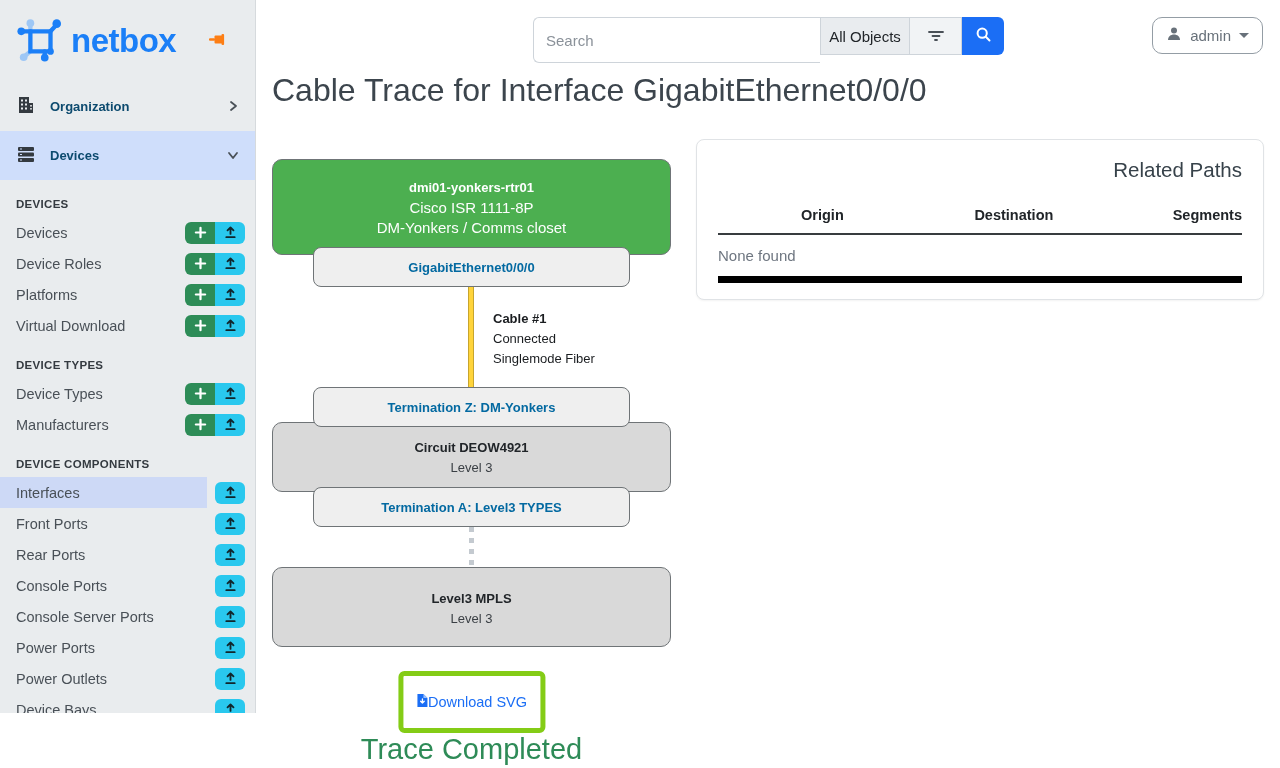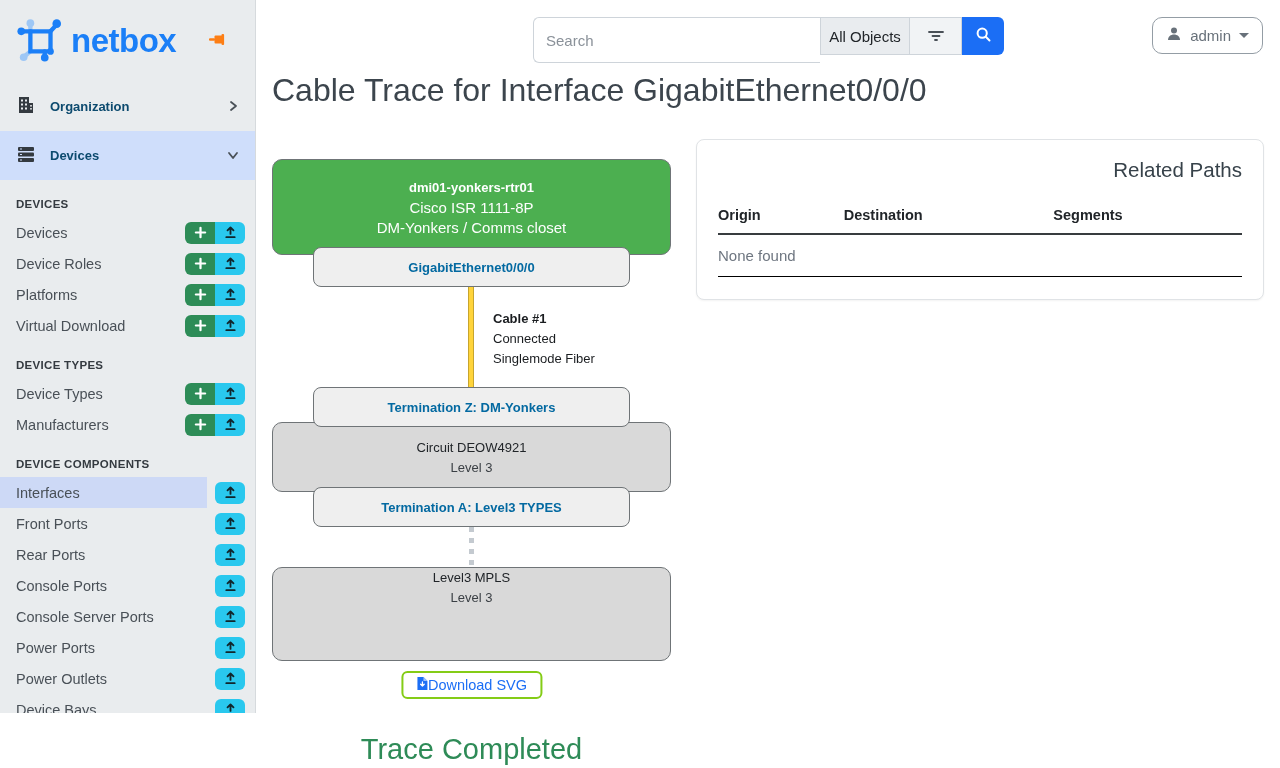--- a/index.html
+++ b/index.html
@@ -62,48 +62,48 @@
   .node-device .sub { font-size:15px; line-height:20px; color:#fdfefd; }
   .node-port { left:41px; width:317px; height:40px; background:#efefef; border-radius:8px;
                display:flex; align-items:center; justify-content:center;
                font-size:13px; font-weight:700; color:#0369a1; z-index:3; }
   .node-iface { top:88px; }
   .node-termz { top:228px; }
   .node-terma { top:328px; }
   .node-wide { left:0; width:399px; background:#d9d9d9; border-radius:10px; z-index:2;
                color:#212529; }
   .node-circuit { top:263px; height:70px; padding-top:15px; }
-  .node-provider { top:408px; height:94px; }
-  .node-wide .nm { font-size:13px; font-weight:400; line-height:20px; }
+  .node-provider { top:408px; height:80px; padding-top:21px; }
+  .node-wide .nm { font-size:13px; font-weight:700; line-height:20px; }
   .node-wide .sub { font-size:13px; line-height:20px; color:#3a3f44; }
   .cable-line { position:absolute; left:196px; top:128px; width:6px; height:100px;
                 background:#ffd43b; border-left:1px solid #c7a52e; border-right:1px solid #c7a52e; z-index:0; }
   .cable-label { position:absolute; left:221px; top:150px; text-align:left; z-index:4; }
   .cable-label div { font-size:13px; line-height:20px; color:#1a1d20; }
   .cable-label .nm { font-weight:700; }
   .dotted-line { position:absolute; left:197px; top:368px; width:5px; height:38px;
                  background:repeating-linear-gradient(180deg,#c4cad0 0,#c4cad0 5px,rgba(0,0,0,0) 5px,rgba(0,0,0,0) 11px); }
   .download-btn { position:absolute; left:50%; top:512px; transform:translateX(-50%);
-                  background:#fff; border:2px solid #84cc16; border-radius:6px; color:#1b6ef5;
-                  font-size:14.5px; padding:3px 13px; display:flex; align-items:center; gap:0;
+                  background:#fff; border:5px solid #84cc16; border-radius:6px; color:#1b6ef5;
+                  font-size:14.5px; padding:17px 13px; display:flex; align-items:center; gap:0;
                   cursor:pointer; white-space:nowrap; font-family:"Liberation Sans", sans-serif; }
   .trace-status { position:absolute; left:0; top:574px; width:100%; text-align:center;
                   font-size:29px; color:#2e8b57; }
 
   
   .card { position:absolute; left:440px; top:139px; width:568px; height:161px; background:#fff;
           border:1px solid #e0e3e6; border-radius:8px; box-shadow:0 1px 2px rgba(0,0,0,.05);
           padding:16px 21px; }
   .card-title { font-size:20.5px; font-weight:400; color:#37424a; margin:2px 0 25px;text-align:right; }
   .paths-table { width:100%; border-collapse:collapse; }
-  .paths-table th { text-align:left; font-size:14.5px; color:#212529; padding:0 0 10px;
+  .paths-table th { text-align:right; font-size:14.5px; color:#212529; padding:0 0 10px;
                     border-bottom:2px solid #383c3f; }
   .paths-table th:nth-child(1){ width:24%; } .paths-table th:nth-child(2){ width:40%; }
   .paths-table td { font-size:15px; color:#6e7680; padding:12px 0;
-                    border-bottom:1px solid #000000; }
+                    border-bottom:7px solid #000000; }
 </style>
 </head>
 <body>
 
 <div class="sidebar">
   <div class="side-logo">
     <span><svg width="46" height="46" viewBox="0 0 48 48">
       <g stroke="#9ec7f5" stroke-width="4.5" stroke-linecap="round" fill="#9ec7f5">
         <line x1="15" y1="16" x2="15" y2="9"></line>
             <circle cx="15" cy="7.5" r="4" stroke="none"></circle>

